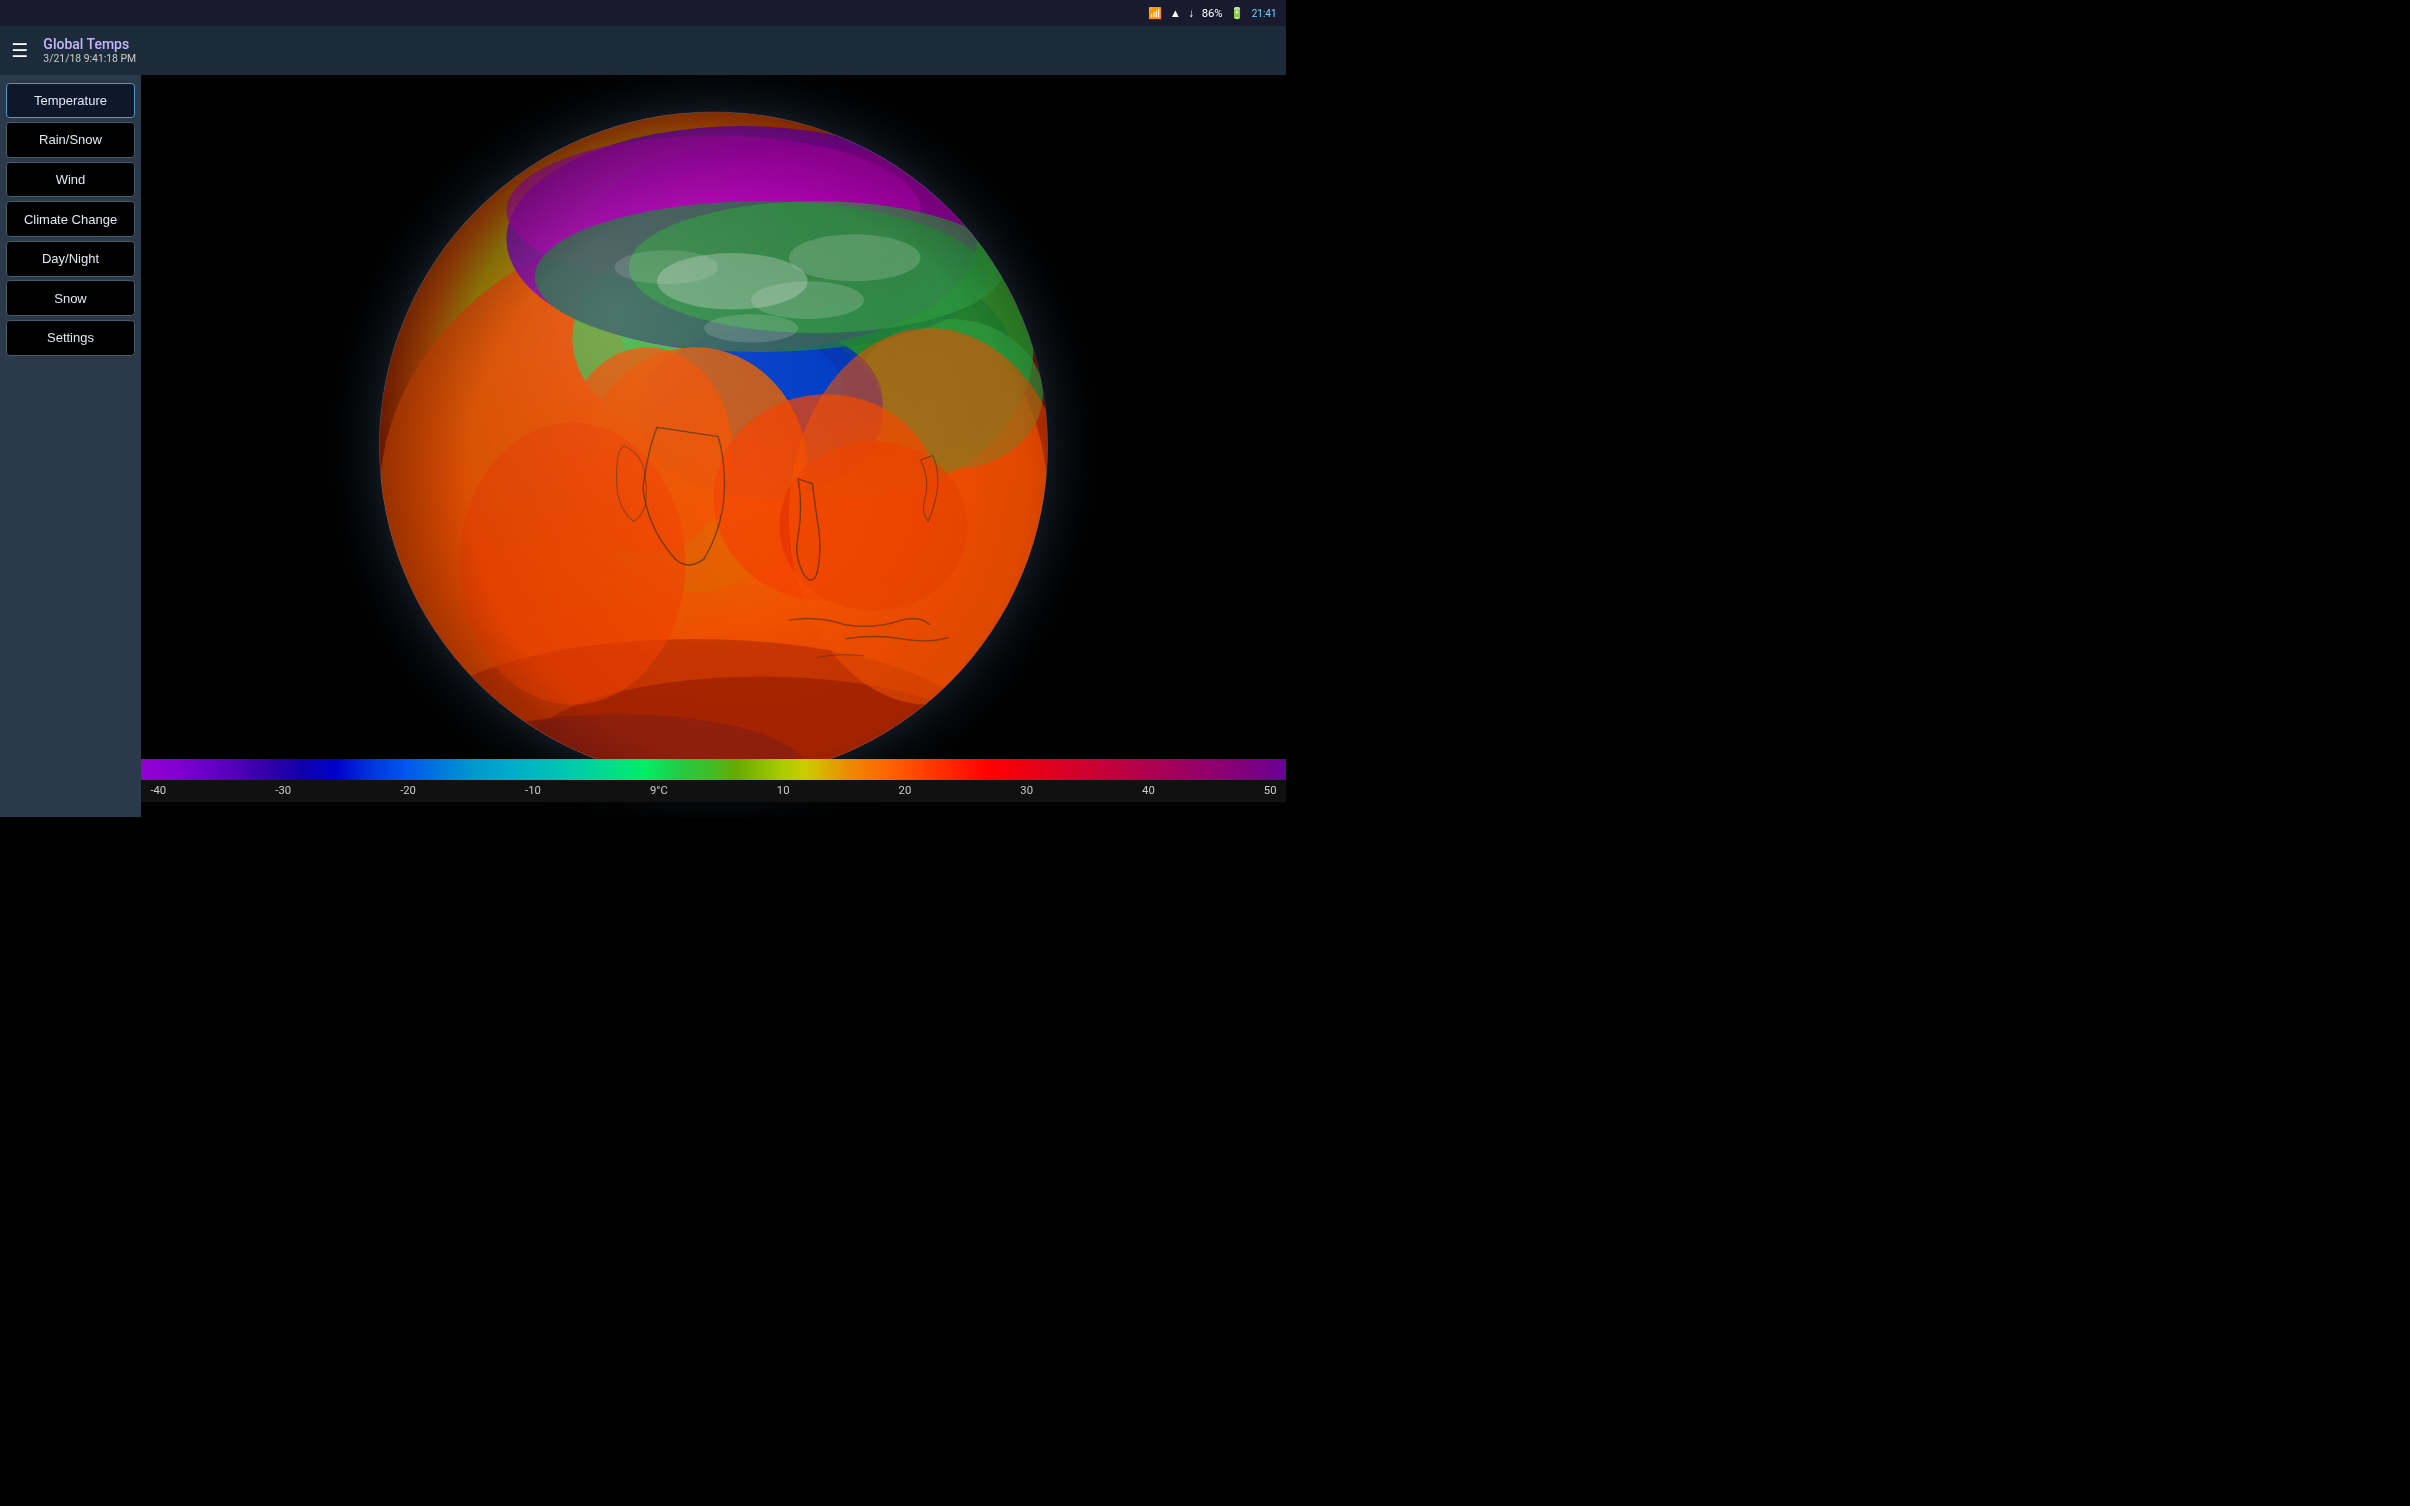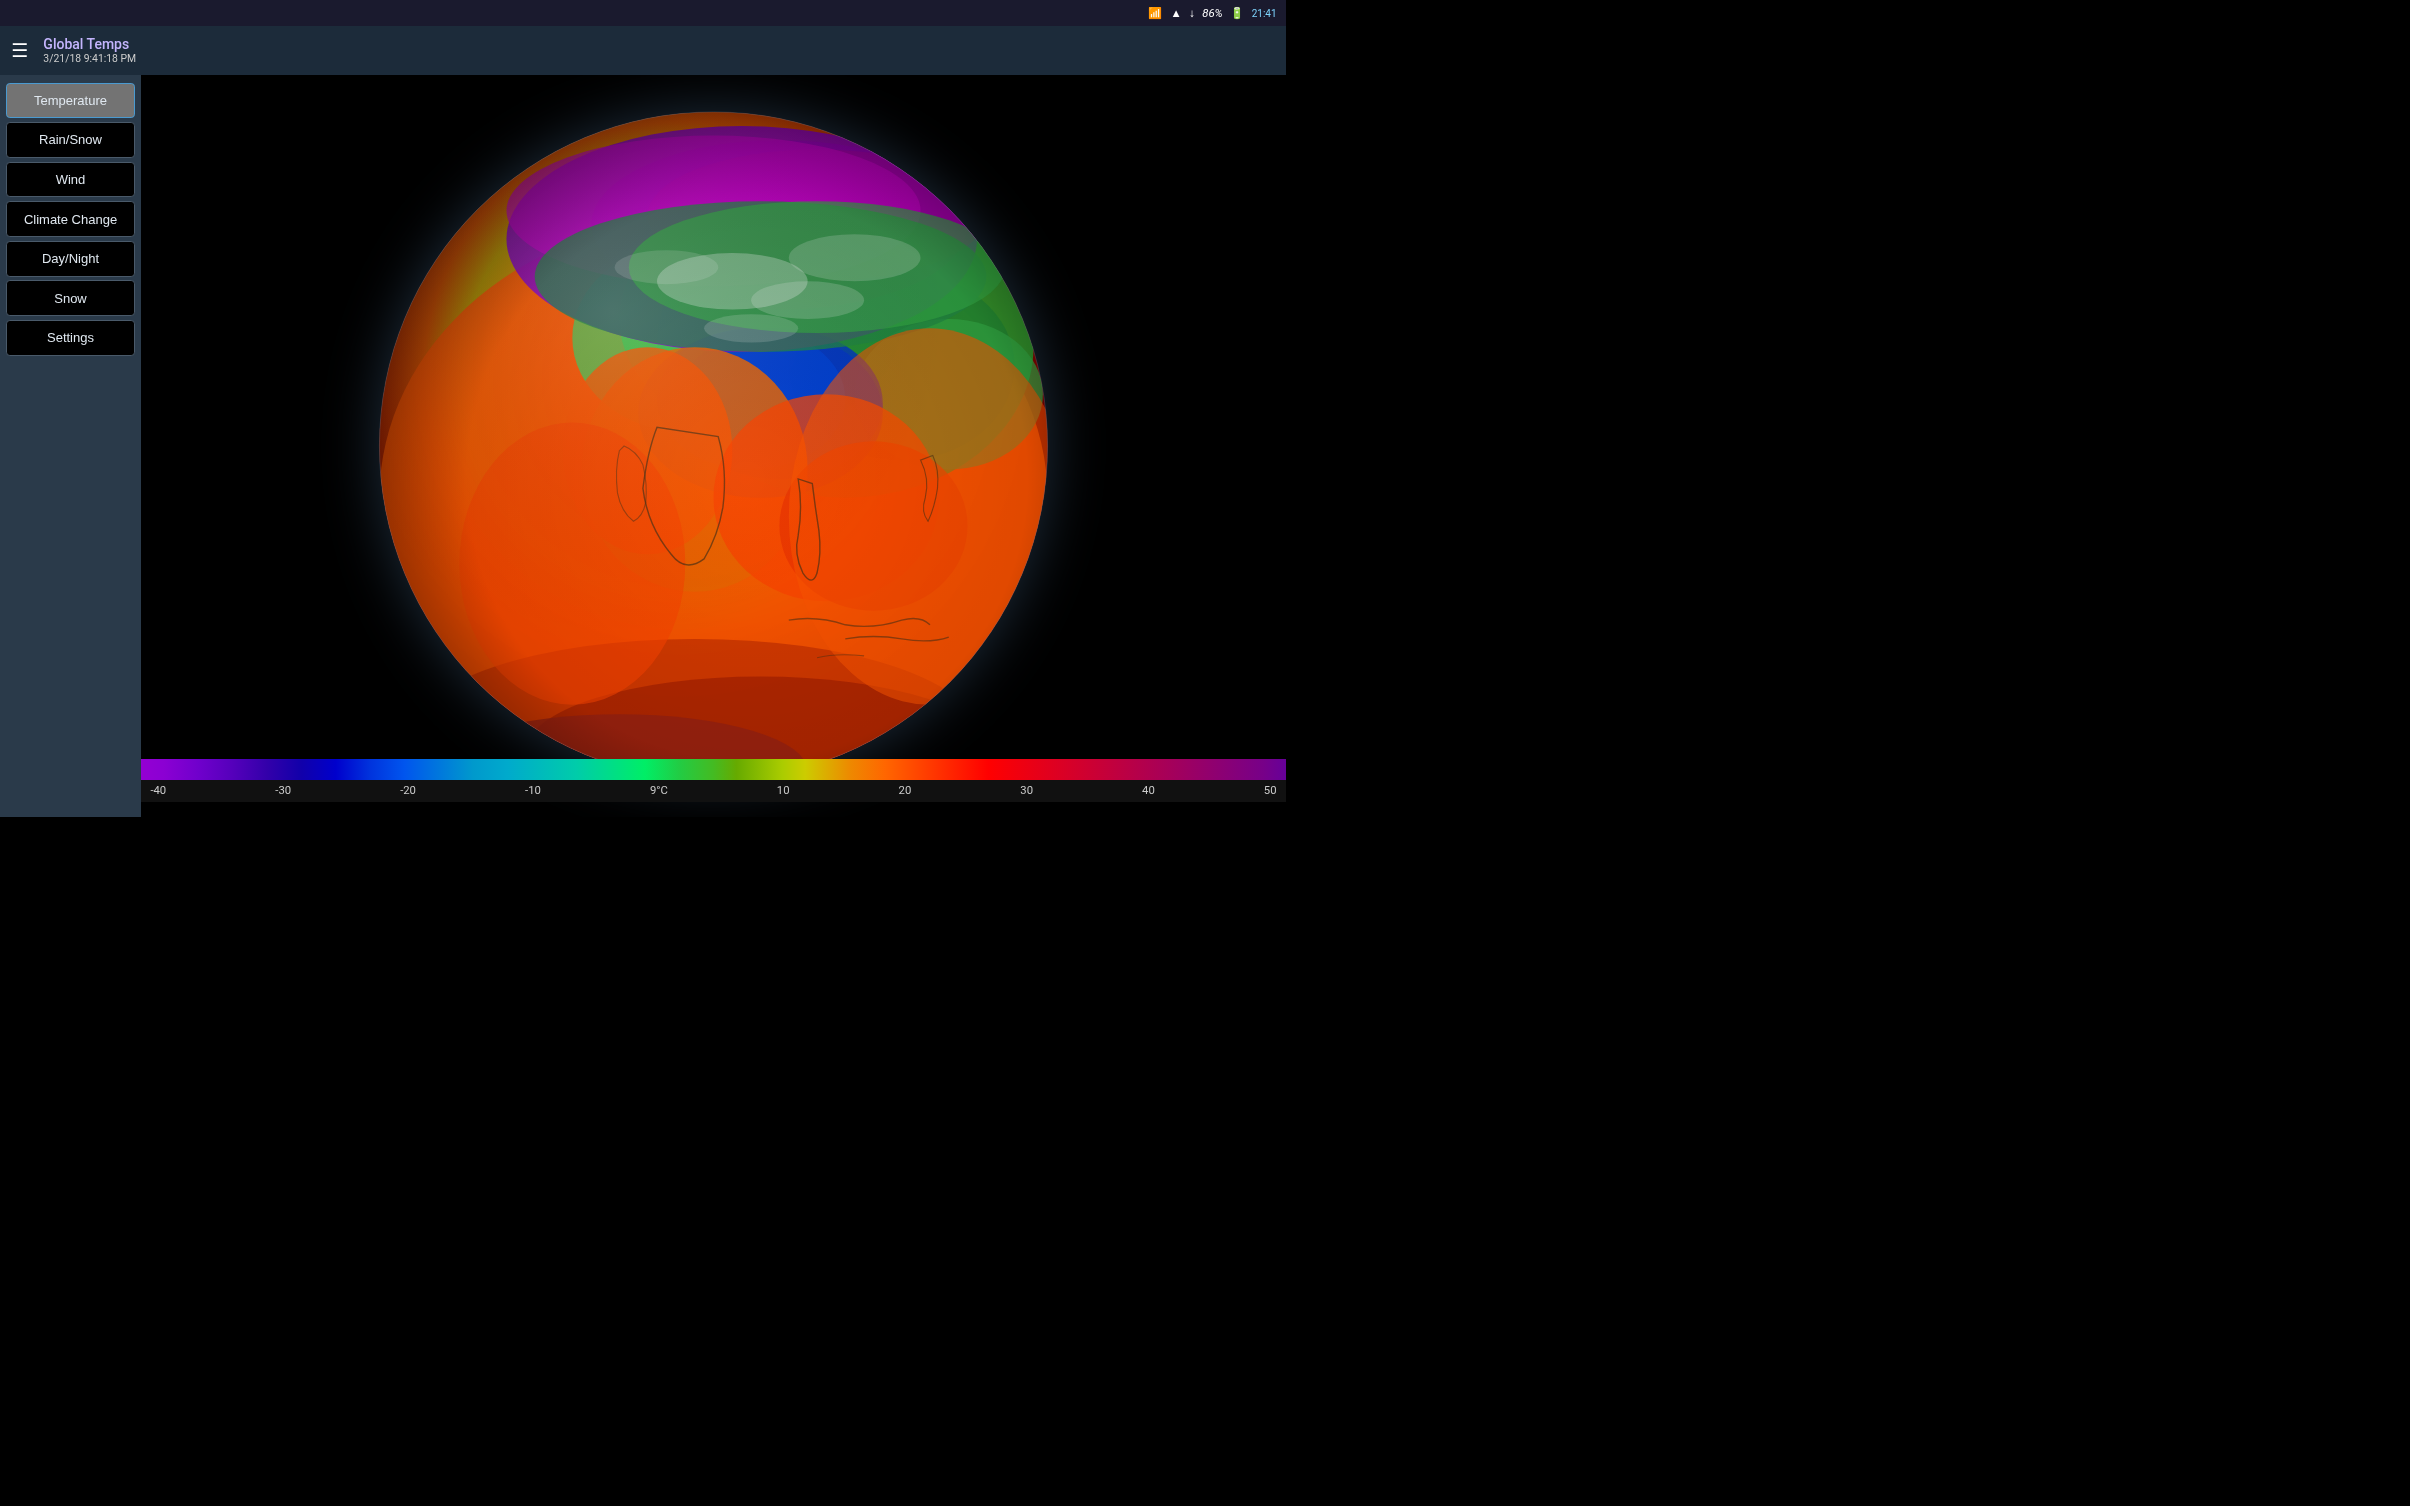--- a/index.html
+++ b/index.html
@@ -34,21 +34,20 @@
 
     .status-time {
       color: #7dd3fc;
       font-size: 10px;
       font-weight: normal;
     }
 
     .battery-indicator {
       color: #fff;
       font-size: 11.3px;
-      font-style: italic;
     }
 
     
     #title-bar {
       position: absolute;
       top: 26px; left: 0; right: 0;
       height: 49px;
       background: #1c2b3a;
       display: flex;
       align-items: center;
@@ -101,21 +100,21 @@
       border: 0.9px solid #4a5a6a;
       border-radius: 3.8px;
       padding: 9.4px 7.5px;
       font-size: 13px;
       cursor: pointer;
       text-align: center;
       transition: background 0.15s;
     }
 
     .sidebar-btn.active {
-      background: #737373;
+      background: #0f172a;
       border-color: #4a9ad0;
     }
 
     
     #main-content {
       position: absolute;
       top: 75px;
       left: 141px;
       right: 0;
       bottom: 0;

